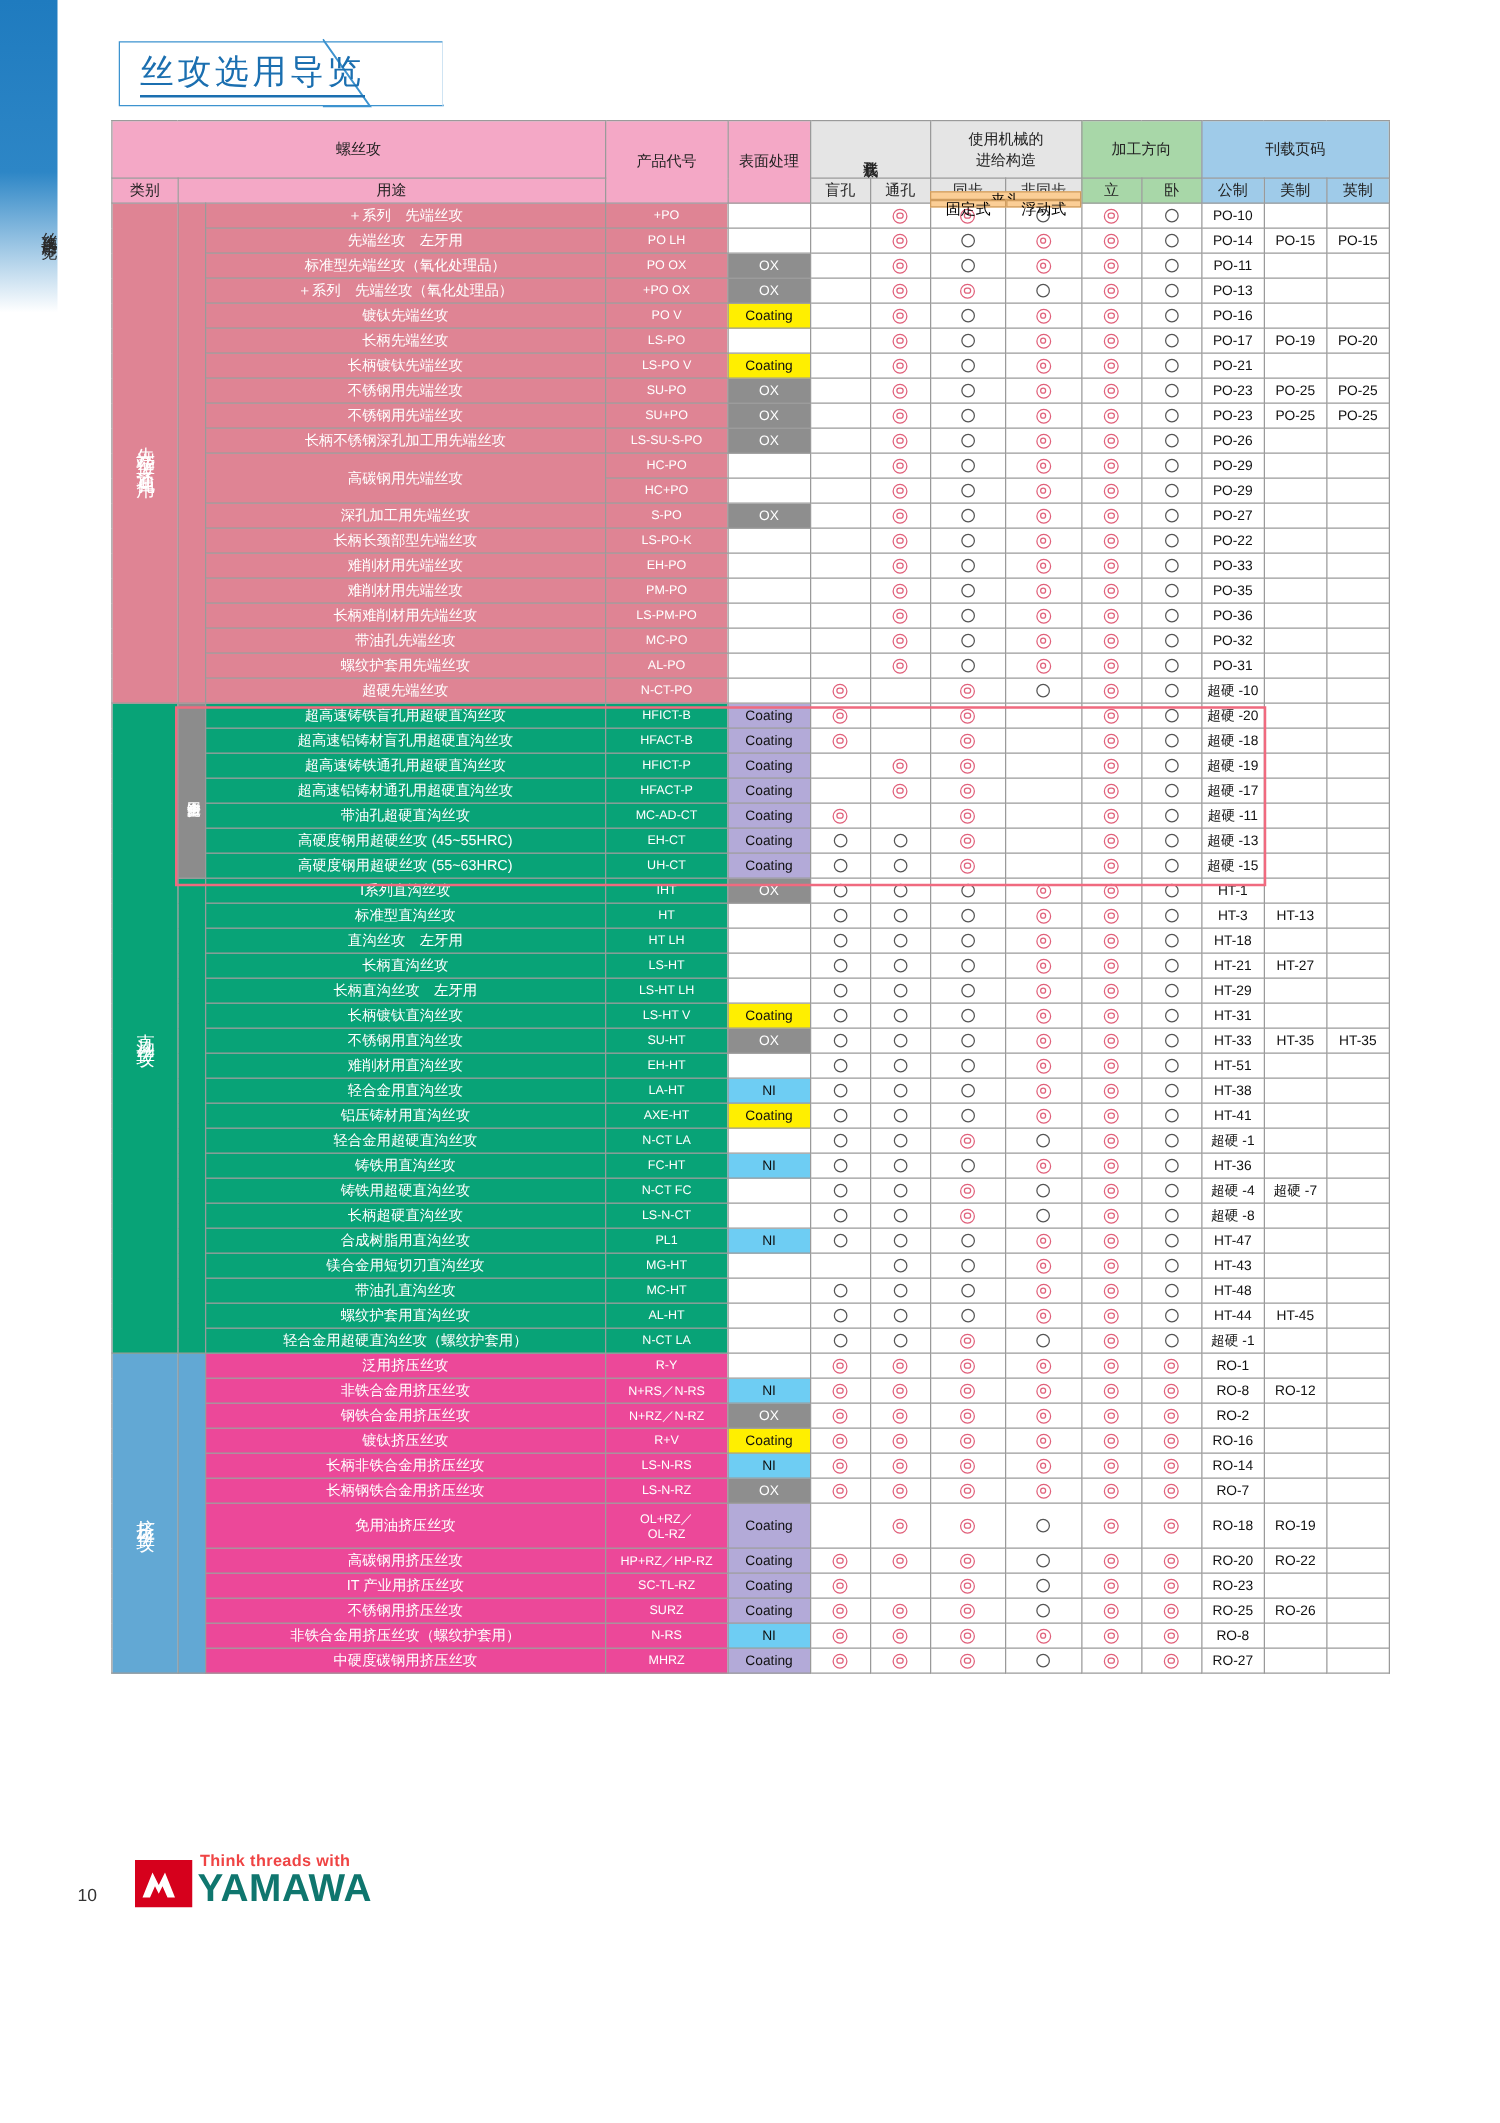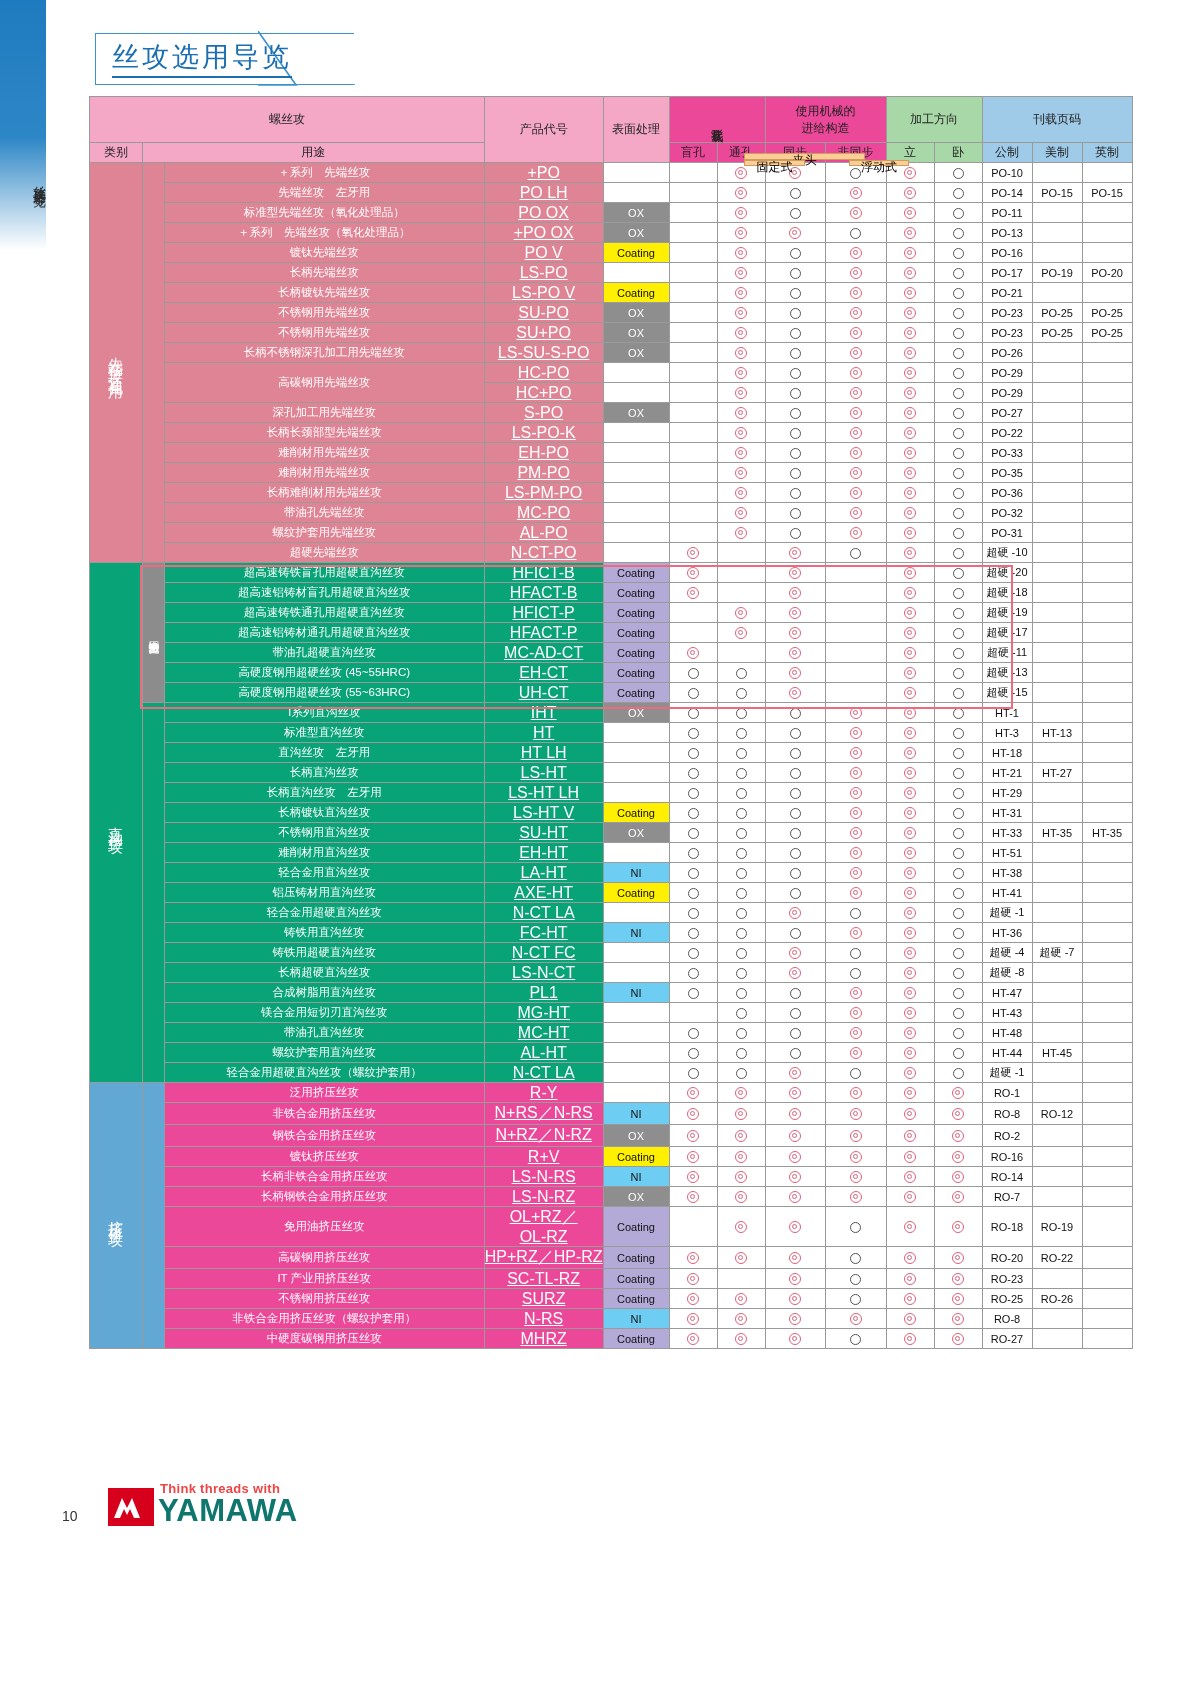--- a/index.html
+++ b/index.html
@@ -54,21 +54,21 @@
     border:1px solid #9a9a9a;
     padding:0;
     vertical-align:middle;
     text-align:center;
     font-weight:normal;
     box-sizing:border-box;
     height:20px;
   }
   
   .h-pink{background:#f4a8c6;border-color:#cf7f9d;font-size:12px;}
-  .h-orange{background:#ec4899;border-color:#cf9c5e;font-size:12px;}
+  .h-orange{background:#e5e5e5;border-color:#cf9c5e;font-size:12px;}
   .h-green{background:#a8d7a8;border-color:#76a976;font-size:12px;}
   .h-blue{background:#9fcbe9;border-color:#6d9cbe;font-size:12px;}
   .vtext{
     writing-mode:vertical-rl;text-orientation:upright;
     line-height:1.05;letter-spacing:0px;margin:0 auto;
   }
   
   .grp{
     color:#fff;font-size:15px;letter-spacing:4px;
     width:50px;
@@ -78,23 +78,22 @@
   .grp-green{background:#07a濃;}
   .grp-green{background:#08a377;}
   .grp-blue{background:#62a8d4;}
   .subgrp-grey{background:#8c8c8c;color:#fff;font-size:11px;letter-spacing:2px;width:22px;}
   
   .use{
     text-align:left;padding-left:9px;color:#ffffff;font-size:11.5px;
     white-space:nowrap;
   }
   .code{
-    text-align:left;padding-left:8px;color:#ffffff;font-size:16px;
+    text-align:left;padding-left:8px;color:#ffffff;font-size:10px;
     white-space:nowrap;
-    text-decoration:underline;
   }
   .row-pink .use,.row-pink .code{background:#df8494;}
   .row-green .use,.row-green .code{background:#08a377;}
   .row-blue .use,.row-blue .code{background:#ec4899;}
   .surf{background:#ffffff;font-size:11px;color:#111;}
   .surf-ox{background:#8e8e8e;color:#ffffff;}
   .surf-coat{background:#ffef00;color:#111;}
   .surf-ni{background:#6ecdf3;color:#111;}
   .surf-coat-purple{background:#b3aad8;color:#111;}
   .mk{background:#ffffff;width:48px;}
@@ -1024,21 +1023,21 @@
         <td class="pg">RO-27</td>
         <td class="pg"></td>
         <td class="pg"></td>
       </tr>
     </tbody>
 </table>
 
 <div id="subhead-overlay" style="position: absolute; left: 744.25px; top: 152.58px; width: 121px; height: 13.92px;">
     <div style="position:absolute;left:0;top:0;width:100%;height:50%;background:#fbce96;border:1px solid #cf9c5e;box-sizing:border-box;font-size:12px;text-align:center;line-height:13px;">夹头</div>
     <div style="position:absolute;left:0;top:50%;width:50%;height:50%;background:#fbce96;border:1px solid #cf9c5e;box-sizing:border-box;font-size:12px;text-align:center;line-height:13px;">固定式</div>
-    <div style="position:absolute;left:50%;top:50%;width:50%;height:50%;background:#fbce96;border:1px solid #cf9c5e;box-sizing:border-box;font-size:12px;text-align:center;line-height:13px;margin-left:44px;">浮动式</div>
+    <div style="position:absolute;left:50%;top:50%;width:50%;height:50%;background:#fbce96;border:1px solid #cf9c5e;box-sizing:border-box;font-size:12px;text-align:center;line-height:13px;">浮动式</div>
   </div>
 
 <div id="hl-box" style="left: 140.25px; top: 564.5px; width: 873px; height: 144px;"></div>
 
 <div id="page-num">10</div>
 <div id="logo-mark">
   <svg width="46" height="38" viewBox="0 0 46 38">
     <rect x="0" y="0" width="46" height="38" fill="#d6001c"></rect>
     <path d="M6,30 L14,10 L19,20 L24,10 L32,30 L26,30 L22,21 L19,27 L16,21 L12,30 Z" fill="#ffffff"></path>
     <path d="M30,8 L40,8 L40,12 L30,12 Z" fill="#ffffff" opacity="0"></path>

